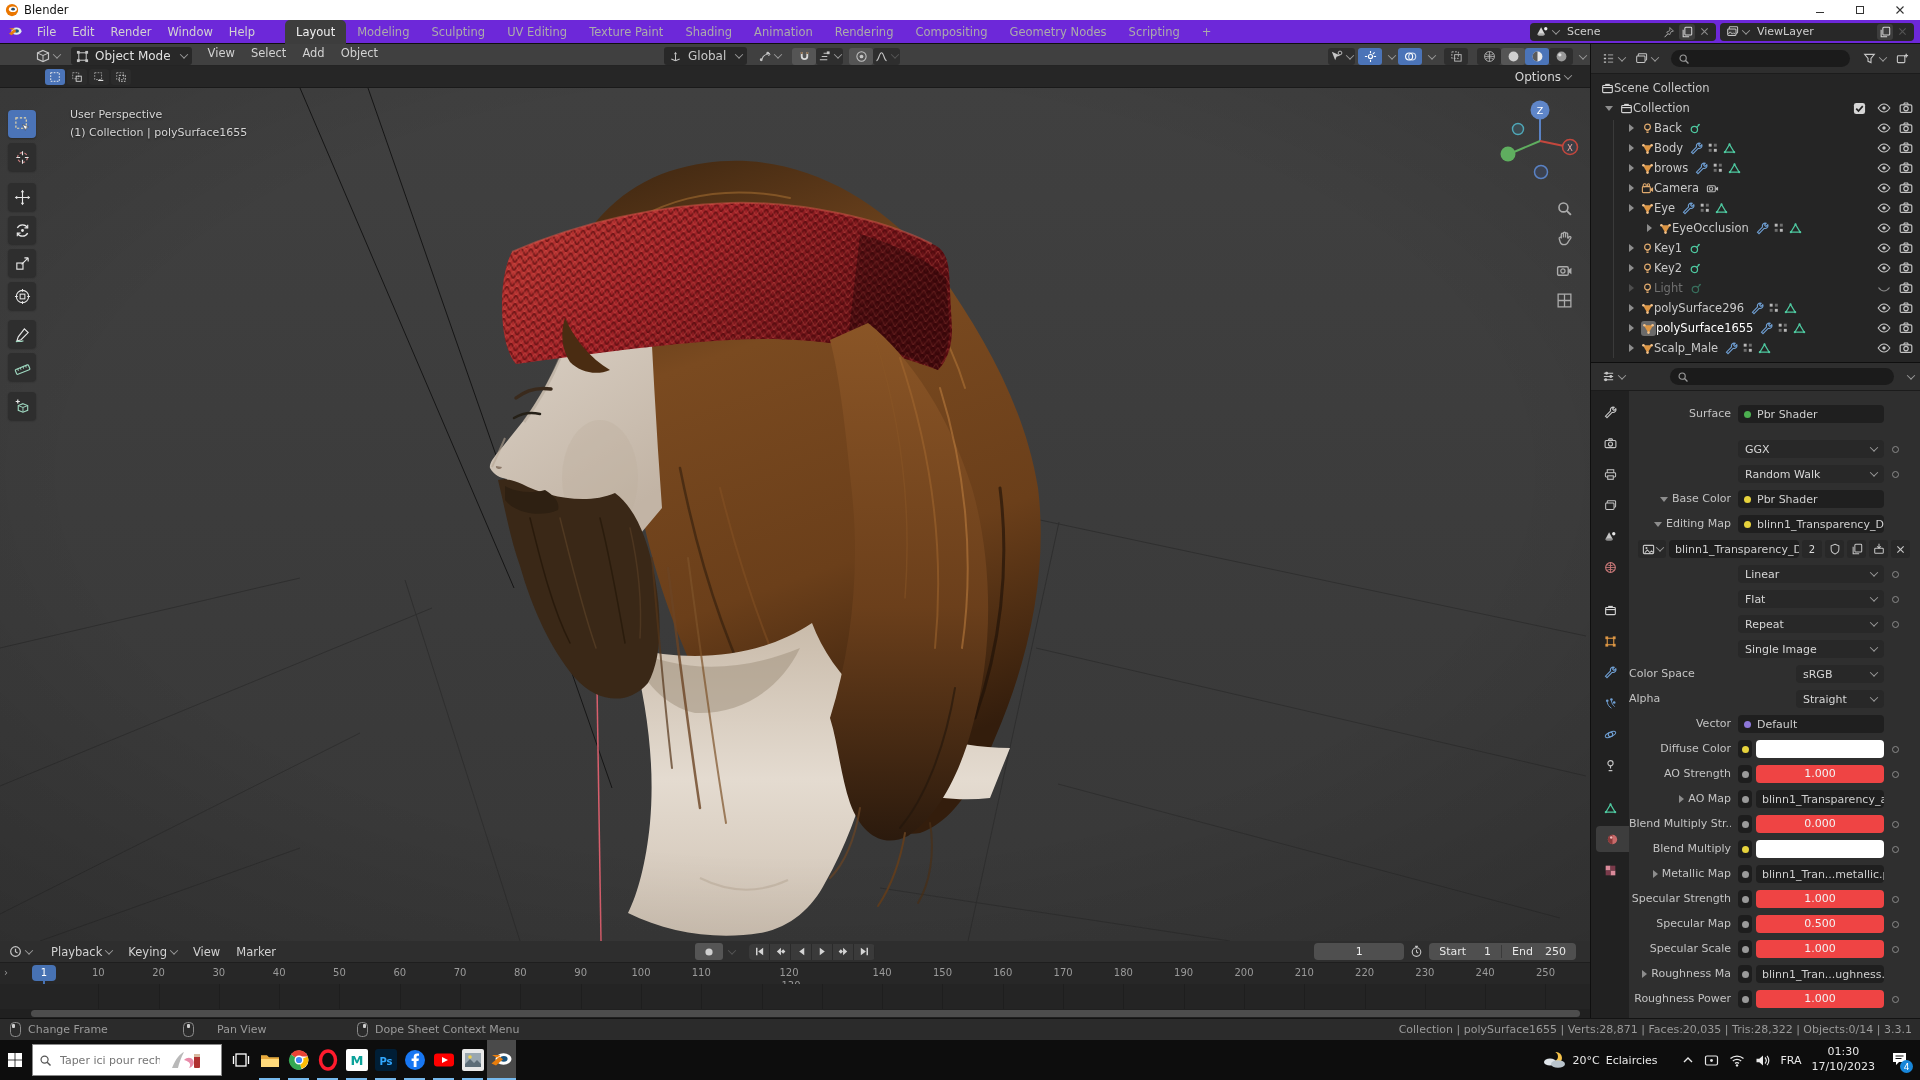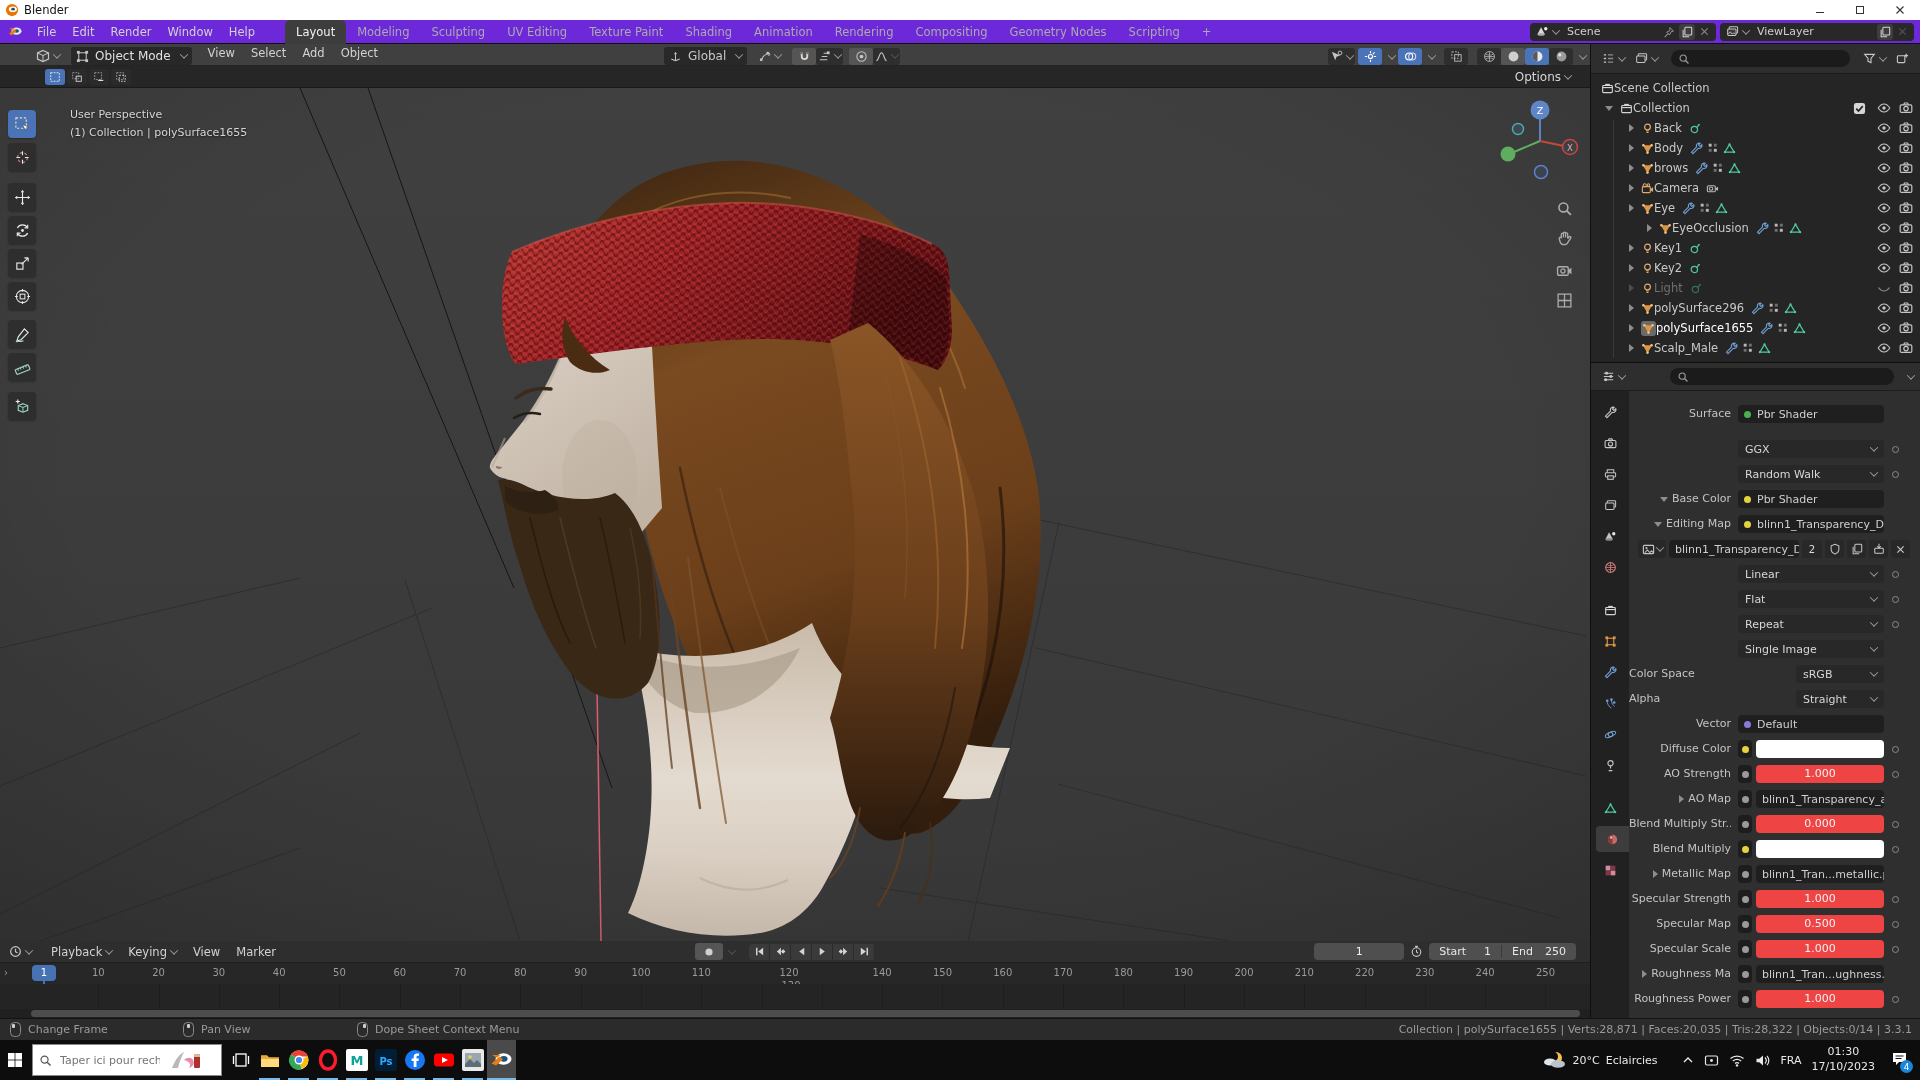--- a/index.html
+++ b/index.html
@@ -1773,21 +1773,21 @@
       </div>
     <span style="position:absolute;left:4px;top:26px;color:#9a9a9a;font-size:10px;">›</span>
   </div>
 
   <div id="statusbar" class="abs">
     <span id="sb-hints"><span style="position:absolute;left:10px;top:0;height:21px;display:flex;align-items:center;gap:7px;">
           <span class="mouse l">
             <i></i>
           </span>
           <span>Change Frame</span>
-        </span><span style="position:absolute;left:183px;top:0;height:21px;display:flex;align-items:center;gap:7px;">
+        </span><span style="position:absolute;left:183px;top:0;height:21px;display:flex;align-items:center;gap:23px;">
           <span class="mouse m">
             <i></i>
           </span>
           <span>Pan View</span>
         </span><span style="position:absolute;left:357px;top:0;height:21px;display:flex;align-items:center;gap:7px;">
           <span class="mouse r">
             <i></i>
           </span>
           <span>Dope Sheet Context Menu</span>
         </span></span>

